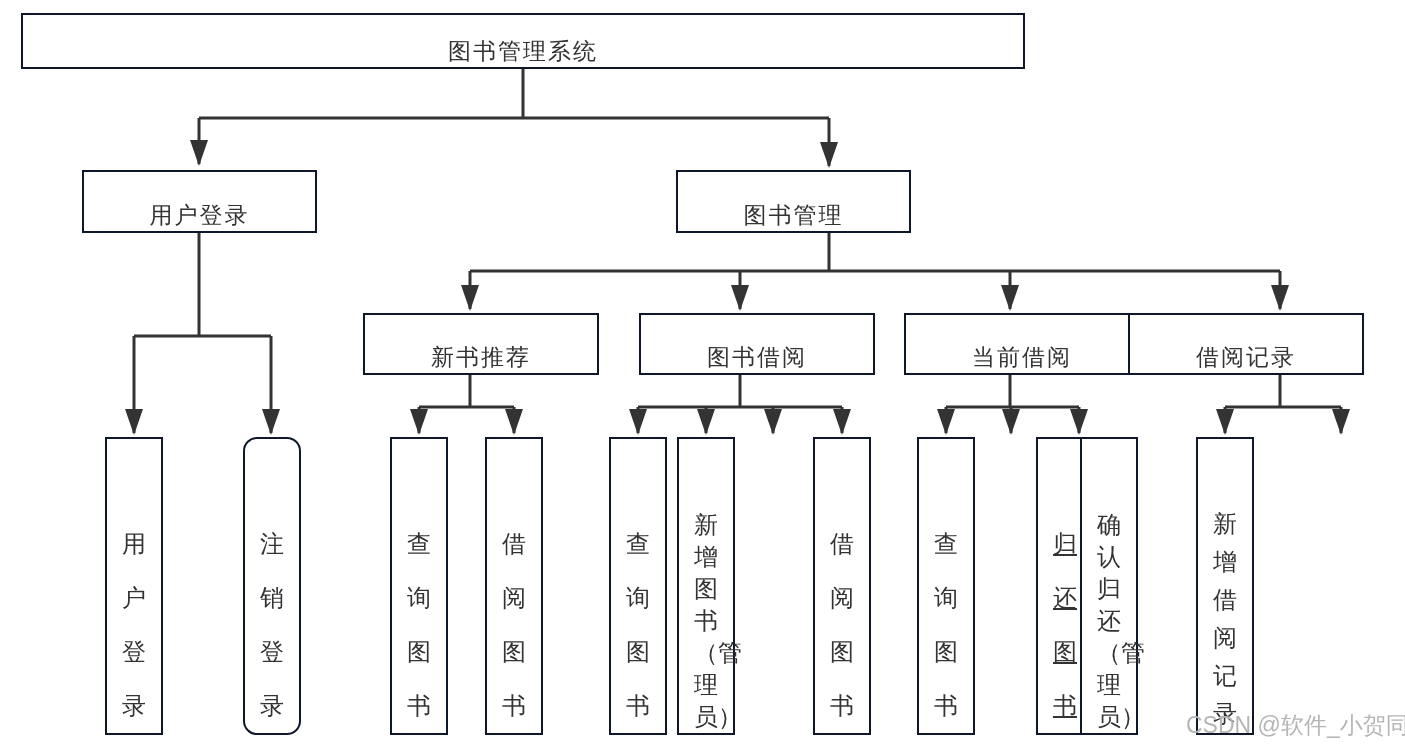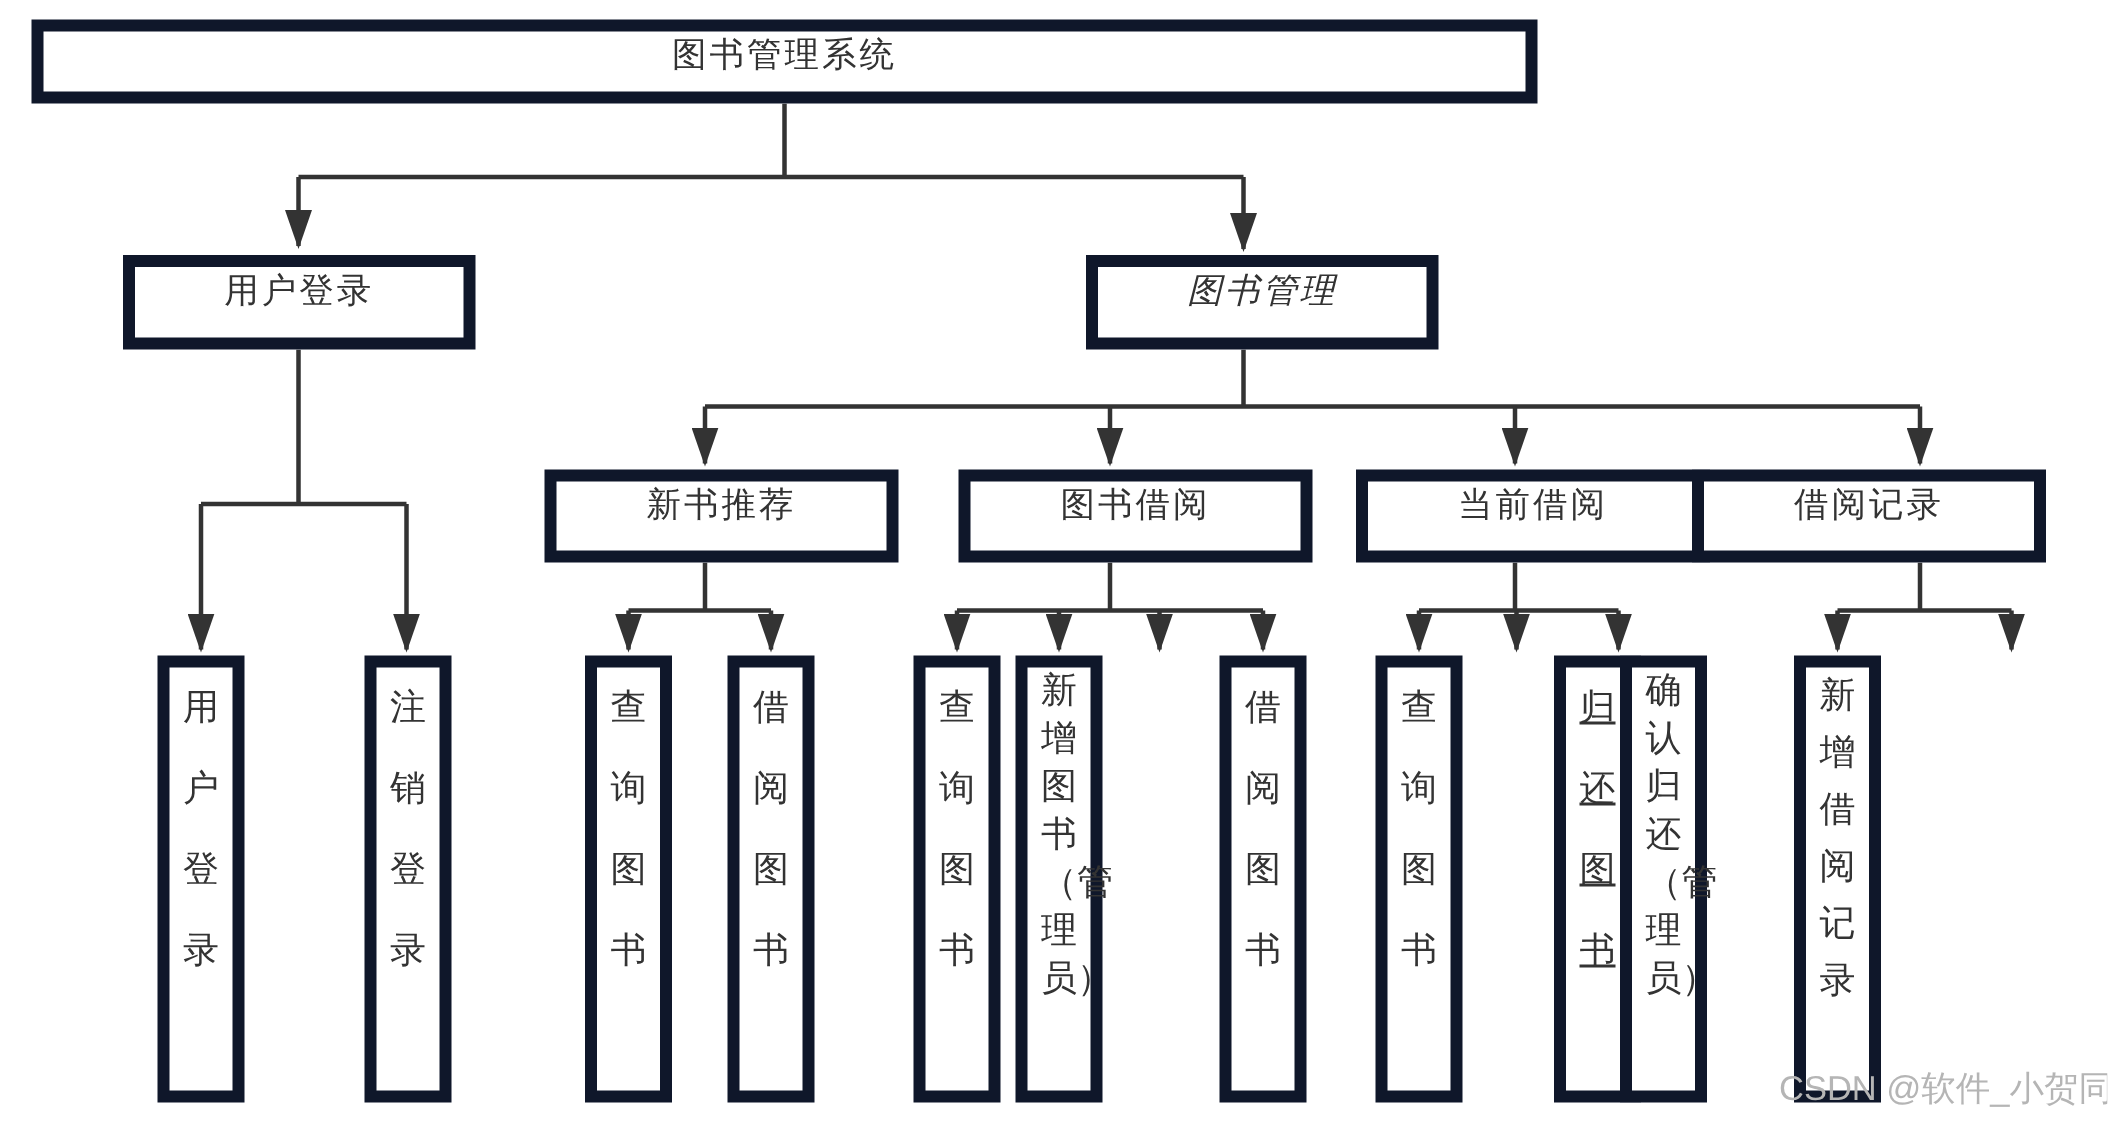--- a/index.html
+++ b/index.html
@@ -14,37 +14,37 @@
   }
   #connectors {
     position: absolute;
     left: 0; top: 0;
     pointer-events: none;
   }
   .box {
     position: absolute;
     box-sizing: border-box;
     background: #ffffff;
-    border: 8px solid #0f172a;
+    border: 2px solid #0f172a;
     display: flex;
-    align-items: flex-start;
+    align-items: flex-end;
     justify-content: center;
   }
   .hlabel {
     font-size: 23px;
     letter-spacing: 2px;
     white-space: nowrap;
     color: #333333;
   }
   
   .root-box   { left: 21px;  top: 13px;  width: 1004px; height: 56px; }
   
   .l2-box     { top: 170px; width: 235px; height: 63px; }
   .user-login { left: 82px; }
-  .book-mgmt  { left: 724px; font-style: italic; }
+  .book-mgmt  { left: 676px; }
   
   .l3-box     { top: 313px; width: 236px; height: 62px; }
   .nb  { left: 363px; }
   .bb  { left: 639px; }
   .cb  { left: 904px; }
   .br  { left: 1128px; }
   
   .leaf {
     top: 437px;
     width: 58px;
@@ -55,21 +55,21 @@
     width: 24px;
     font-size: 24px;
     word-break: break-all;
     text-align: center;
     color: #333333;
   }
   .lh-lg span { line-height: 54px; }  
   .lh-md span { line-height: 38px; }  
   .lh-sm span { line-height: 32px; }  
   .x-ul1 { left: 105px; }
-  .x-ul2 { left: 243px; }
+  .x-ul2 { left: 243px; border-radius: 14px; }
   .x-nb1 { left: 390px; }
   .x-nb2 { left: 485px; }
   .x-bb1 { left: 609px; }
   .x-bb2 { left: 677px; }
   .x-bb3 { left: 744px; }
   .x-bb4 { left: 813px; }
   .x-cb1 { left: 917px; }
   .x-cb2 { left: 1036px; text-decoration: underline; }
   .x-cb3 { left: 1080px; }
   .x-br1 { left: 1196px; }

